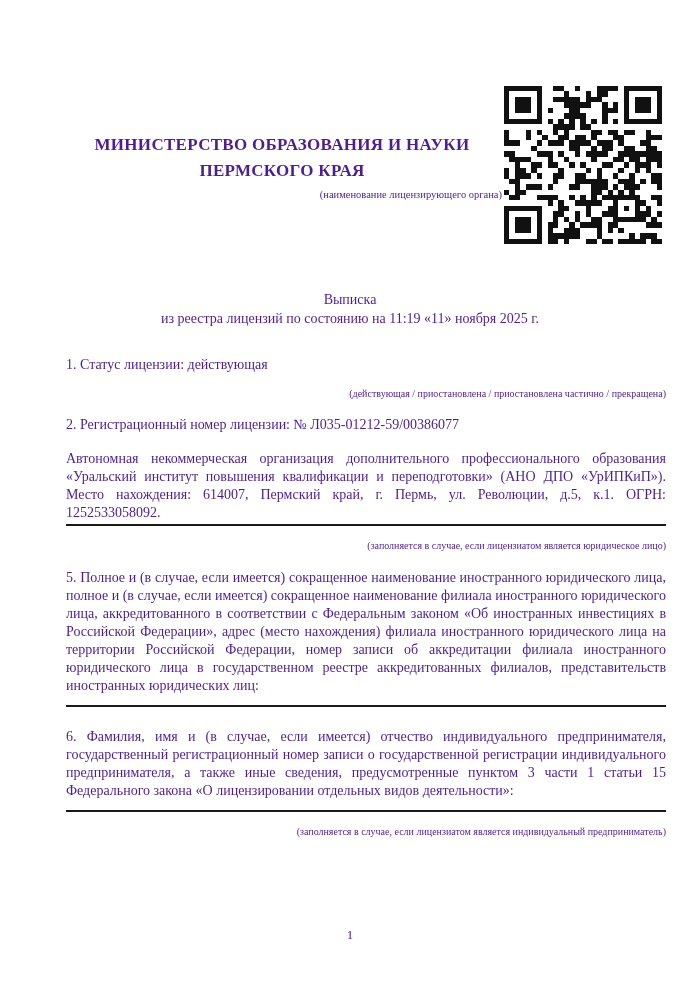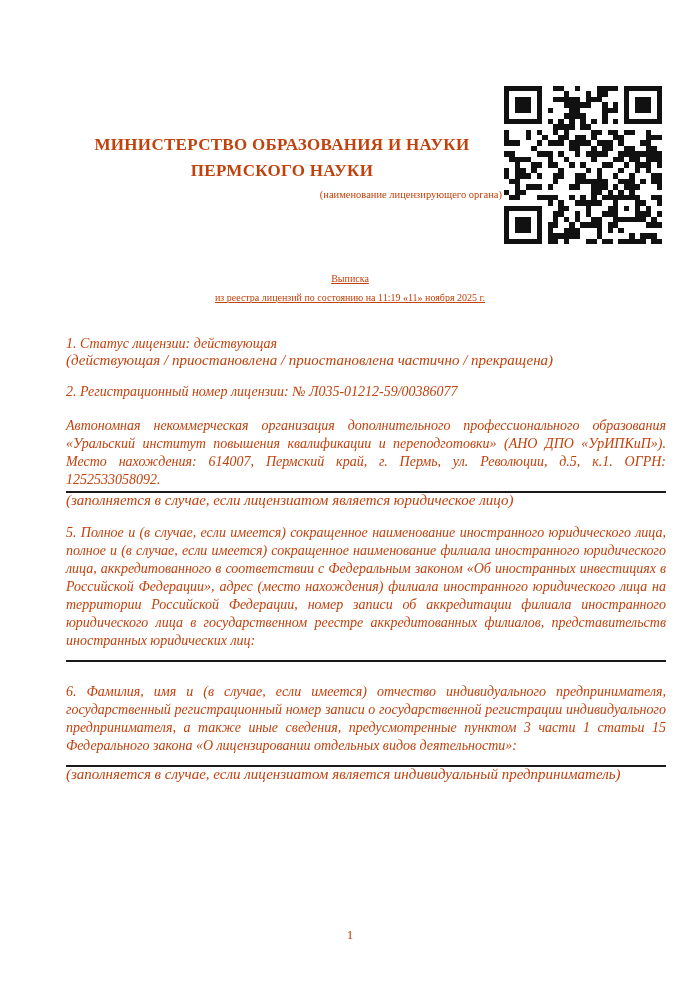--- a/index.html
+++ b/index.html
@@ -4,47 +4,47 @@
 <style>
   * { margin: 0; padding: 0; box-sizing: border-box; }
   html, body { background: #808080; }
   .page {
     position: relative;
     width: 700px;
     height: 989px;
     margin: 0 auto;
     background: #ffffff;
     font-family: "Liberation Serif", "DejaVu Serif", serif;
-    color: #c2410c;
+    color: #4c1d95;
     overflow: hidden;
   }
   
   .qr {
     position: absolute;
     top: 86px;
     left: 504px;
     width: 158px;
     height: 158px;
   }
   .qr svg { width: 100%; height: 100%; display: block; }
 
   
   .header { margin-top: 132px; width: 440px; margin-left: 62px; text-align: center; }
   .org-name { font-weight: bold; font-size: 17px; line-height: 26px; letter-spacing: 0.3px; }
   .org-caption { font-size: 10.5px; line-height: 13px; margin-top: 4px; text-align: right; }
 
   
-  .title { margin-top: 68px; text-align: center; font-size: 10px; line-height: 19px; text-decoration: underline; }
+  .title { margin-top: 89px; text-align: center; font-size: 14px; line-height: 19px; }
 
   
-  .content { margin: 28px 34px 0 66px; width: 600px; font-size: 14px; line-height: 18px; font-style: italic; }
+  .content { margin: 28px 34px 0 66px; width: 600px; font-size: 14px; line-height: 18px; }
   .item { margin-top: 16px; }
   .item p { text-align: left; }
   .item p.justify { text-align: justify; }
-  .note { font-size: 15px; line-height: 13px; text-align: left; margin-top: 1px; }
+  .note { font-size: 10px; line-height: 13px; text-align: right; margin-top: 13px; }
   .rule { border-top: 2px solid #1a1a1a; margin-top: 2px; }
   .blank-line { height: 8px; }
   .mt5 { margin-top: 17px; }
   .mt6 { margin-top: 21px; }
   .mt7 { margin-top: 26px; }
 
   
   .page-number {
     position: absolute;
     top: 927px;
@@ -61,21 +61,21 @@
 
   <div class="qr">
     <svg id="qr-svg" xmlns="http://www.w3.org/2000/svg" viewBox="0 0 29 29" shape-rendering="crispEdges">
         <path d="M0 0h1v1h-1zM1 0h1v1h-1zM2 0h1v1h-1zM3 0h1v1h-1zM4 0h1v1h-1zM5 0h1v1h-1zM6 0h1v1h-1zM9 0h1v1h-1zM10 0h1v1h-1zM13 0h1v1h-1zM17 0h1v1h-1zM18 0h1v1h-1zM19 0h1v1h-1zM20 0h1v1h-1zM22 0h1v1h-1zM23 0h1v1h-1zM24 0h1v1h-1zM25 0h1v1h-1zM26 0h1v1h-1zM27 0h1v1h-1zM28 0h1v1h-1zM0 1h1v1h-1zM6 1h1v1h-1zM11 1h1v1h-1zM15 1h1v1h-1zM17 1h1v1h-1zM18 1h1v1h-1zM22 1h1v1h-1zM28 1h1v1h-1zM0 2h1v1h-1zM2 2h1v1h-1zM3 2h1v1h-1zM4 2h1v1h-1zM6 2h1v1h-1zM9 2h1v1h-1zM10 2h1v1h-1zM11 2h1v1h-1zM12 2h1v1h-1zM13 2h1v1h-1zM15 2h1v1h-1zM16 2h1v1h-1zM17 2h1v1h-1zM22 2h1v1h-1zM24 2h1v1h-1zM25 2h1v1h-1zM26 2h1v1h-1zM28 2h1v1h-1zM0 3h1v1h-1zM2 3h1v1h-1zM3 3h1v1h-1zM4 3h1v1h-1zM6 3h1v1h-1zM11 3h1v1h-1zM12 3h1v1h-1zM13 3h1v1h-1zM14 3h1v1h-1zM15 3h1v1h-1zM18 3h1v1h-1zM20 3h1v1h-1zM22 3h1v1h-1zM24 3h1v1h-1zM25 3h1v1h-1zM26 3h1v1h-1zM28 3h1v1h-1zM0 4h1v1h-1zM2 4h1v1h-1zM3 4h1v1h-1zM4 4h1v1h-1zM6 4h1v1h-1zM8 4h1v1h-1zM12 4h1v1h-1zM13 4h1v1h-1zM18 4h1v1h-1zM19 4h1v1h-1zM20 4h1v1h-1zM22 4h1v1h-1zM24 4h1v1h-1zM25 4h1v1h-1zM26 4h1v1h-1zM28 4h1v1h-1zM0 5h1v1h-1zM6 5h1v1h-1zM11 5h1v1h-1zM12 5h1v1h-1zM13 5h1v1h-1zM14 5h1v1h-1zM18 5h1v1h-1zM22 5h1v1h-1zM28 5h1v1h-1zM0 6h1v1h-1zM1 6h1v1h-1zM2 6h1v1h-1zM3 6h1v1h-1zM4 6h1v1h-1zM5 6h1v1h-1zM6 6h1v1h-1zM8 6h1v1h-1zM10 6h1v1h-1zM12 6h1v1h-1zM14 6h1v1h-1zM16 6h1v1h-1zM18 6h1v1h-1zM20 6h1v1h-1zM22 6h1v1h-1zM23 6h1v1h-1zM24 6h1v1h-1zM25 6h1v1h-1zM26 6h1v1h-1zM27 6h1v1h-1zM28 6h1v1h-1zM9 7h1v1h-1zM10 7h1v1h-1zM11 7h1v1h-1zM12 7h1v1h-1zM14 7h1v1h-1zM15 7h1v1h-1zM0 8h1v1h-1zM4 8h1v1h-1zM6 8h1v1h-1zM9 8h1v1h-1zM11 8h1v1h-1zM16 8h1v1h-1zM17 8h1v1h-1zM19 8h1v1h-1zM20 8h1v1h-1zM22 8h1v1h-1zM23 8h1v1h-1zM26 8h1v1h-1zM0 9h1v1h-1zM4 9h1v1h-1zM7 9h1v1h-1zM10 9h1v1h-1zM11 9h1v1h-1zM13 9h1v1h-1zM14 9h1v1h-1zM16 9h1v1h-1zM20 9h1v1h-1zM21 9h1v1h-1zM26 9h1v1h-1zM27 9h1v1h-1zM28 9h1v1h-1zM0 10h1v1h-1zM1 10h1v1h-1zM2 10h1v1h-1zM6 10h1v1h-1zM8 10h1v1h-1zM9 10h1v1h-1zM10 10h1v1h-1zM12 10h1v1h-1zM13 10h1v1h-1zM14 10h1v1h-1zM15 10h1v1h-1zM17 10h1v1h-1zM18 10h1v1h-1zM19 10h1v1h-1zM21 10h1v1h-1zM25 10h1v1h-1zM26 10h1v1h-1zM5 11h1v1h-1zM12 11h1v1h-1zM13 11h1v1h-1zM16 11h1v1h-1zM18 11h1v1h-1zM19 11h1v1h-1zM22 11h1v1h-1zM23 11h1v1h-1zM26 11h1v1h-1zM27 11h1v1h-1zM0 12h1v1h-1zM1 12h1v1h-1zM6 12h1v1h-1zM7 12h1v1h-1zM8 12h1v1h-1zM10 12h1v1h-1zM13 12h1v1h-1zM15 12h1v1h-1zM16 12h1v1h-1zM17 12h1v1h-1zM18 12h1v1h-1zM21 12h1v1h-1zM22 12h1v1h-1zM23 12h1v1h-1zM24 12h1v1h-1zM25 12h1v1h-1zM26 12h1v1h-1zM27 12h1v1h-1zM28 12h1v1h-1zM1 13h1v1h-1zM2 13h1v1h-1zM3 13h1v1h-1zM4 13h1v1h-1zM8 13h1v1h-1zM11 13h1v1h-1zM16 13h1v1h-1zM20 13h1v1h-1zM21 13h1v1h-1zM23 13h1v1h-1zM24 13h1v1h-1zM26 13h1v1h-1zM27 13h1v1h-1zM28 13h1v1h-1zM2 14h1v1h-1zM5 14h1v1h-1zM6 14h1v1h-1zM8 14h1v1h-1zM9 14h1v1h-1zM12 14h1v1h-1zM14 14h1v1h-1zM18 14h1v1h-1zM19 14h1v1h-1zM22 14h1v1h-1zM24 14h1v1h-1zM25 14h1v1h-1zM26 14h1v1h-1zM28 14h1v1h-1zM0 15h1v1h-1zM2 15h1v1h-1zM3 15h1v1h-1zM5 15h1v1h-1zM10 15h1v1h-1zM15 15h1v1h-1zM17 15h1v1h-1zM21 15h1v1h-1zM24 15h1v1h-1zM26 15h1v1h-1zM0 16h1v1h-1zM2 16h1v1h-1zM3 16h1v1h-1zM4 16h1v1h-1zM6 16h1v1h-1zM9 16h1v1h-1zM10 16h1v1h-1zM13 16h1v1h-1zM14 16h1v1h-1zM17 16h1v1h-1zM20 16h1v1h-1zM23 16h1v1h-1zM27 16h1v1h-1zM28 16h1v1h-1zM1 17h1v1h-1zM2 17h1v1h-1zM9 17h1v1h-1zM13 17h1v1h-1zM14 17h1v1h-1zM15 17h1v1h-1zM16 17h1v1h-1zM17 17h1v1h-1zM18 17h1v1h-1zM21 17h1v1h-1zM22 17h1v1h-1zM23 17h1v1h-1zM25 17h1v1h-1zM27 17h1v1h-1zM28 17h1v1h-1zM2 18h1v1h-1zM4 18h1v1h-1zM5 18h1v1h-1zM6 18h1v1h-1zM8 18h1v1h-1zM12 18h1v1h-1zM13 18h1v1h-1zM16 18h1v1h-1zM17 18h1v1h-1zM18 18h1v1h-1zM20 18h1v1h-1zM22 18h1v1h-1zM23 18h1v1h-1zM24 18h1v1h-1zM28 18h1v1h-1zM0 19h1v1h-1zM2 19h1v1h-1zM3 19h1v1h-1zM16 19h1v1h-1zM17 19h1v1h-1zM19 19h1v1h-1zM21 19h1v1h-1zM23 19h1v1h-1zM1 20h1v1h-1zM2 20h1v1h-1zM6 20h1v1h-1zM7 20h1v1h-1zM8 20h1v1h-1zM9 20h1v1h-1zM12 20h1v1h-1zM14 20h1v1h-1zM16 20h1v1h-1zM18 20h1v1h-1zM19 20h1v1h-1zM20 20h1v1h-1zM21 20h1v1h-1zM22 20h1v1h-1zM23 20h1v1h-1zM24 20h1v1h-1zM27 20h1v1h-1zM28 20h1v1h-1zM8 21h1v1h-1zM10 21h1v1h-1zM13 21h1v1h-1zM14 21h1v1h-1zM15 21h1v1h-1zM16 21h1v1h-1zM17 21h1v1h-1zM20 21h1v1h-1zM24 21h1v1h-1zM25 21h1v1h-1zM28 21h1v1h-1zM0 22h1v1h-1zM1 22h1v1h-1zM2 22h1v1h-1zM3 22h1v1h-1zM4 22h1v1h-1zM5 22h1v1h-1zM6 22h1v1h-1zM10 22h1v1h-1zM11 22h1v1h-1zM15 22h1v1h-1zM19 22h1v1h-1zM20 22h1v1h-1zM22 22h1v1h-1zM24 22h1v1h-1zM26 22h1v1h-1zM0 23h1v1h-1zM6 23h1v1h-1zM9 23h1v1h-1zM10 23h1v1h-1zM13 23h1v1h-1zM15 23h1v1h-1zM18 23h1v1h-1zM19 23h1v1h-1zM20 23h1v1h-1zM24 23h1v1h-1zM25 23h1v1h-1zM26 23h1v1h-1zM28 23h1v1h-1zM0 24h1v1h-1zM2 24h1v1h-1zM3 24h1v1h-1zM4 24h1v1h-1zM6 24h1v1h-1zM9 24h1v1h-1zM11 24h1v1h-1zM13 24h1v1h-1zM16 24h1v1h-1zM17 24h1v1h-1zM20 24h1v1h-1zM21 24h1v1h-1zM22 24h1v1h-1zM23 24h1v1h-1zM24 24h1v1h-1zM25 24h1v1h-1zM27 24h1v1h-1zM0 25h1v1h-1zM2 25h1v1h-1zM3 25h1v1h-1zM4 25h1v1h-1zM6 25h1v1h-1zM8 25h1v1h-1zM9 25h1v1h-1zM12 25h1v1h-1zM14 25h1v1h-1zM15 25h1v1h-1zM16 25h1v1h-1zM17 25h1v1h-1zM19 25h1v1h-1zM20 25h1v1h-1zM26 25h1v1h-1zM27 25h1v1h-1zM28 25h1v1h-1zM0 26h1v1h-1zM2 26h1v1h-1zM3 26h1v1h-1zM4 26h1v1h-1zM6 26h1v1h-1zM8 26h1v1h-1zM11 26h1v1h-1zM12 26h1v1h-1zM13 26h1v1h-1zM17 26h1v1h-1zM19 26h1v1h-1zM21 26h1v1h-1zM0 27h1v1h-1zM6 27h1v1h-1zM8 27h1v1h-1zM9 27h1v1h-1zM10 27h1v1h-1zM11 27h1v1h-1zM12 27h1v1h-1zM13 27h1v1h-1zM17 27h1v1h-1zM23 27h1v1h-1zM25 27h1v1h-1zM26 27h1v1h-1zM27 27h1v1h-1zM0 28h1v1h-1zM1 28h1v1h-1zM2 28h1v1h-1zM3 28h1v1h-1zM4 28h1v1h-1zM5 28h1v1h-1zM6 28h1v1h-1zM8 28h1v1h-1zM9 28h1v1h-1zM11 28h1v1h-1zM15 28h1v1h-1zM16 28h1v1h-1zM18 28h1v1h-1zM19 28h1v1h-1zM21 28h1v1h-1zM22 28h1v1h-1zM23 28h1v1h-1zM24 28h1v1h-1zM25 28h1v1h-1zM27 28h1v1h-1zM28 28h1v1h-1z" fill="#111111"></path>
       </svg>
   </div>
 
   <header class="header">
     <div class="org-name">
       <div>МИНИСТЕРСТВО ОБРАЗОВАНИЯ И НАУКИ</div>
-      <div>ПЕРМСКОГО НАУКИ</div>
+      <div>ПЕРМСКОГО КРАЯ</div>
     </div>
     <div class="org-caption">(наименование лицензирующего органа)</div>
   </header>
 
   <div class="title">
     <div>Выписка</div>
     <div>из реестра лицензий по состоянию на 11:19 «11» ноября 2025 г.</div>
   </div>
 
   <main class="content">

